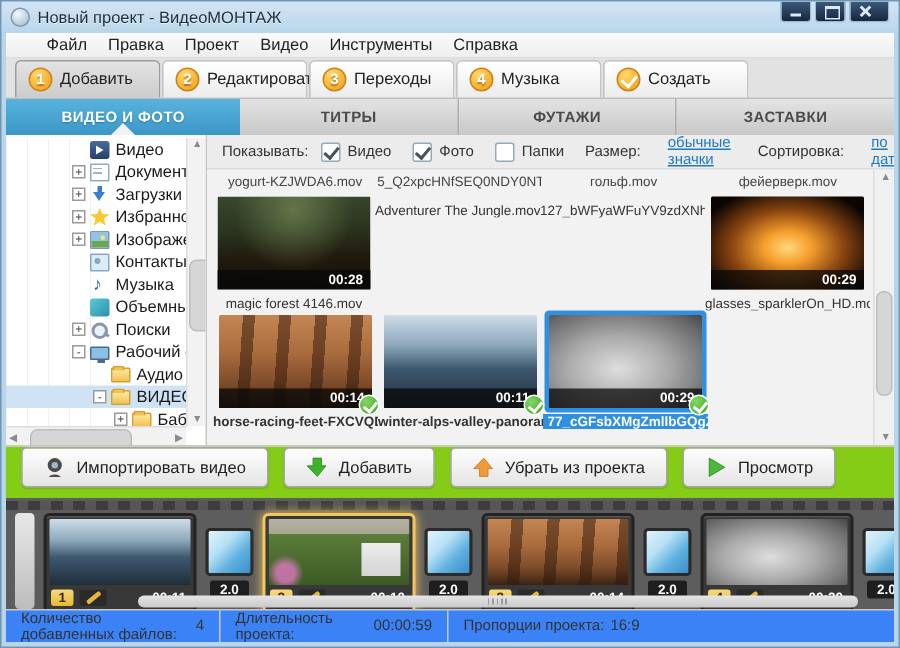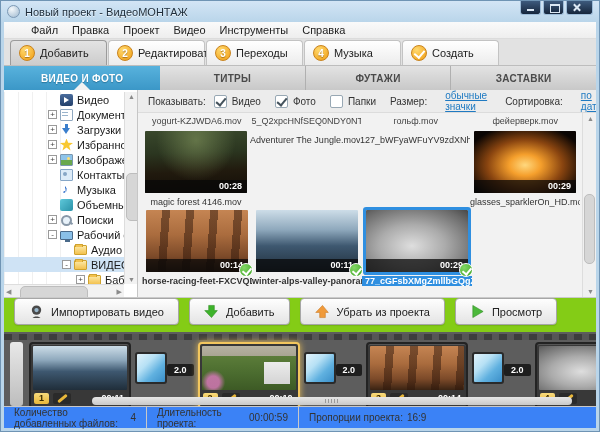--- a/index.html
+++ b/index.html
@@ -136,21 +136,21 @@
   .tl-strip { position:absolute; top:10px; left:0; right:0; display:flex; align-items:flex-start; }
   .tl-cap { width:13px; height:64px; background:linear-gradient(#e8e8e8,#bdbdbd); border-radius:3px; margin:0 6px 0 6px; flex:0 0 13px; }
   .tl-clip { flex:0 0 auto; background:#383838; border:2px solid #232323; border-radius:4px; padding:2px; margin-right:4px; box-shadow:inset 0 1px 0 rgba(255,255,255,.15); }
   .tl-clip.sel { border-color:#f2c65e; box-shadow:0 0 7px rgba(245,200,90,.9); }
   .tl-thumb { width:94px; height:44px; border-radius:1px; }
   .tl-info { height:15px; display:flex; align-items:center; gap:4px; padding:1px 1px 0 1px; }
   .clipnum { background:linear-gradient(#f8da7c,#e8b73a); color:#3a2a00; font-size:9px; font-weight:bold; padding:0 5px; border-radius:2px; line-height:11px; }
   .pencilbox { width:18px; height:11px; background:#2a2a2a; border-radius:2px; position:relative; }
   .pencilbox::after { content:""; position:absolute; left:4px; top:4px; width:11px; height:3px; background:#e8b73a; border-radius:1px; transform:rotate(-40deg); }
   .tl-dur { margin-left:auto; color:#fff; font-size:9px; font-weight:bold; padding-right:2px; }
-  .tl-transcol { flex:0 0 36px; display:flex; flex-direction:row; align-items:center; margin:10px 4px 0 0; }
+  .tl-transcol { flex:0 0 36px; display:flex; flex-direction:column; align-items:center; margin:10px 4px 0 0; }
   .tl-trans { width:32px; height:32px; border:2px solid #2a2a2a; border-radius:3px;
     background:linear-gradient(135deg,#e2f3fb 0%,#b7e1f5 35%,#60b1e0 65%,#3a8ec8 100%); }
   .tl-transdur { margin-top:3px; background:#1e1e1e; color:#fff; font-size:9px; font-weight:bold; padding:1px 7px; border-radius:2px; }
   .tl-hsb { position:absolute; left:88px; right:24px; bottom:3px; height:8px; background:linear-gradient(#e6e6e6,#c9c9c9); border-radius:4px; }
   .tl-hsb::after { content:""; position:absolute; left:50%; top:2px; width:14px; height:4px; margin-left:-7px;
     background:repeating-linear-gradient(90deg,#9a9a9a 0 1px,transparent 1px 3px); }
 
   
   .statusbar { position:absolute; left:0; right:0; bottom:0; height:22px; background:#3b82f6; border-top:1px solid #c8c8c8; display:flex; align-items:center; font-size:10px; color:#333; }
   .status-seg { padding:0 10px; height:100%; display:flex; align-items:center; gap:4px; }

